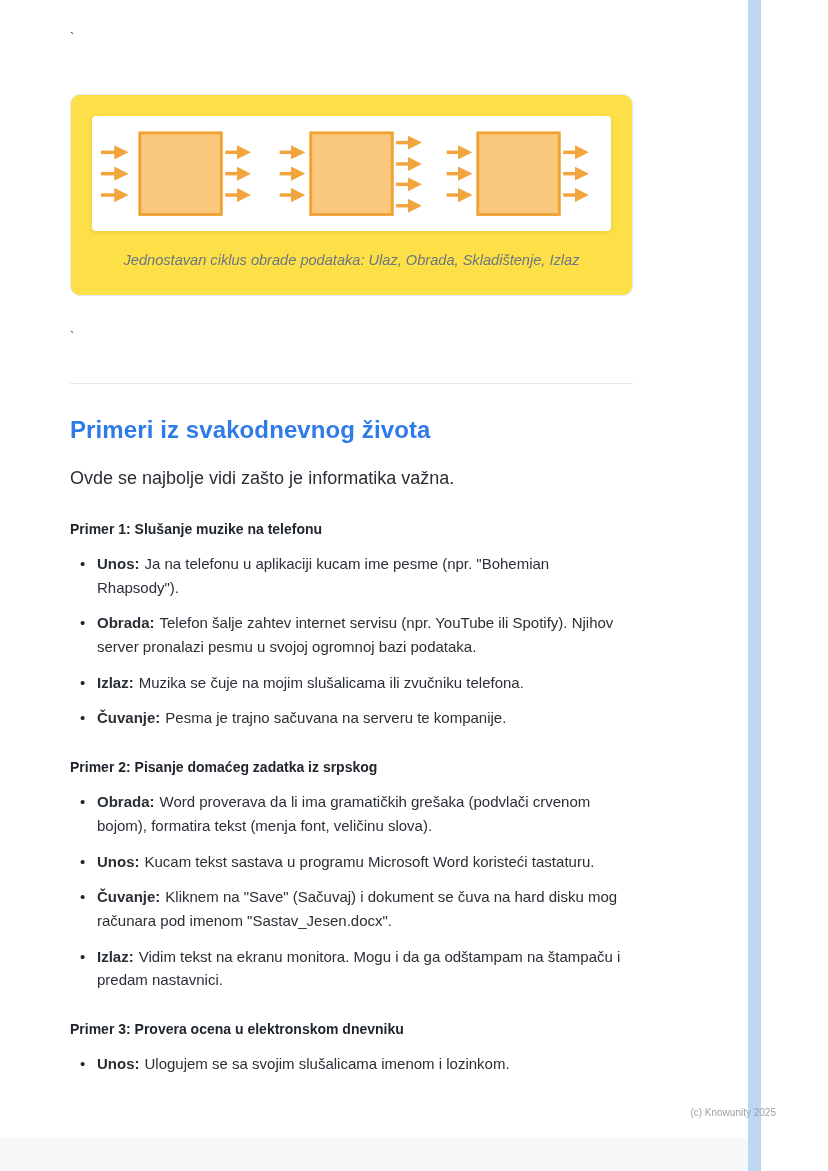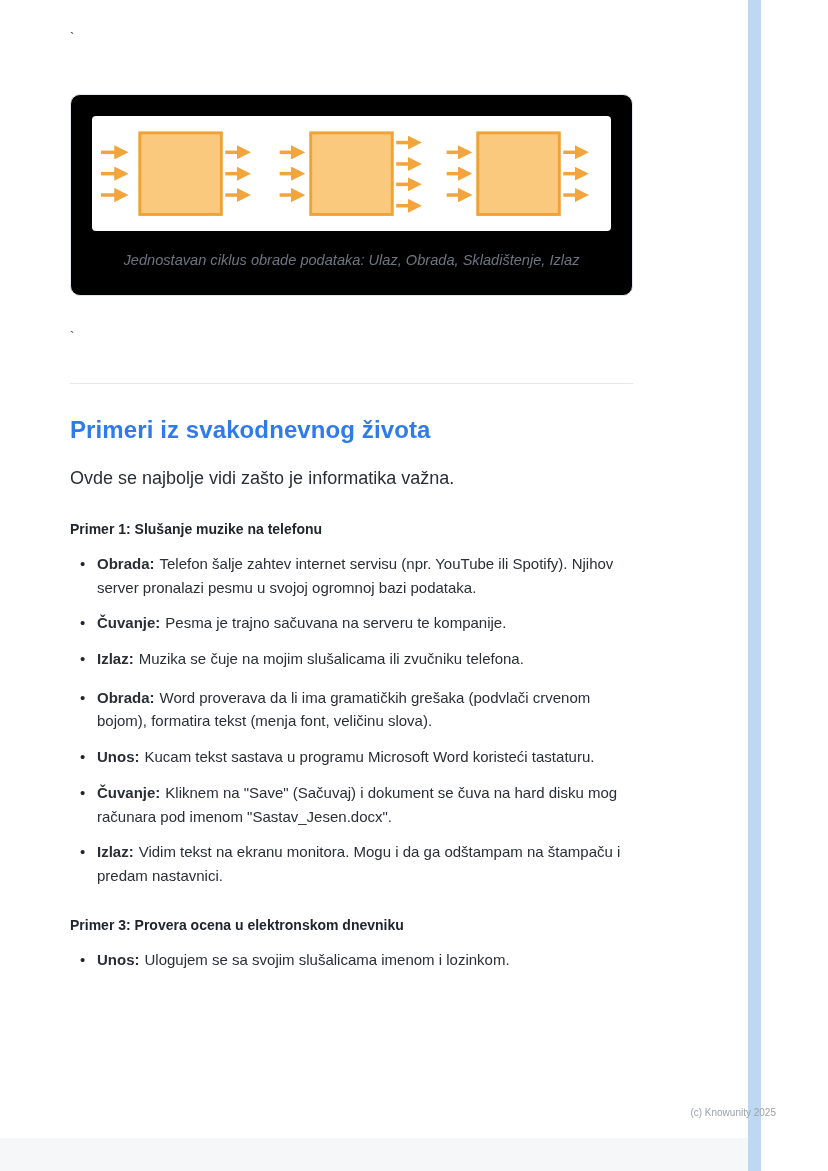--- a/index.html
+++ b/index.html
@@ -23,21 +23,21 @@
     position:absolute; left:70px; top:0; width:563px; z-index:2;
   }
   .tick { display:block; font-size:13px; color:#3c4450; line-height:1; }
   .tick-top { margin-top:31px; }
   .tick-bottom { margin-top:34px; }
 
   .figure-card {
     margin-top:50px;
     border:1px solid #e3e8ee;
     border-radius:10px;
-    background:#000000;
+    background:#fde047;
     padding:21px 21px 24px;
     box-sizing:border-box;
   }
   .diagram-panel {
     background:#ffffff;
     border-radius:4px;
     box-shadow:0 1px 4px rgba(20,30,50,0.12);
     padding:13px 7px;
   }
   .diagram-panel svg { display:block; width:100%; height:auto; }
@@ -150,30 +150,34 @@
 
   <hr class="divider">
 
   <h1 class="section-title">Primeri iz svakodnevnog života</h1>
 
   <p class="intro">Ovde se najbolje vidi zašto je informatika važna.</p>
 
   <h2 class="example-heading">Primer 1: Slušanje muzike na telefonu</h2>
   <ul class="bullets">
     <li class="bullet">
+      <span class="b-label">Unos:</span><span class="b-text">Ja na telefonu u aplikaciji kucam ime pesme (npr. "Bohemian Rhapsody").</span>
+    </li>
+    <li class="bullet">
       <span class="b-label">Obrada:</span><span class="b-text">Telefon šalje zahtev internet servisu (npr. YouTube ili Spotify). Njihov server pronalazi pesmu u svojoj ogromnoj bazi podataka.</span>
     </li>
     <li class="bullet">
+      <span class="b-label">Izlaz:</span><span class="b-text">Muzika se čuje na mojim slušalicama ili zvučniku telefona.</span>
+    </li>
+    <li class="bullet">
       <span class="b-label">Čuvanje:</span><span class="b-text">Pesma je trajno sačuvana na serveru te kompanije.</span>
     </li>
-    <li class="bullet">
-      <span class="b-label">Izlaz:</span><span class="b-text">Muzika se čuje na mojim slušalicama ili zvučniku telefona.</span>
-    </li>
   </ul>
 
+  <h2 class="example-heading">Primer 2: Pisanje domaćeg zadatka iz srpskog</h2>
   <ul class="bullets">
     <li class="bullet">
       <span class="b-label">Obrada:</span><span class="b-text">Word proverava da li ima gramatičkih grešaka (podvlači crvenom bojom), formatira tekst (menja font, veličinu slova).</span>
     </li>
     <li class="bullet">
       <span class="b-label">Unos:</span><span class="b-text">Kucam tekst sastava u programu Microsoft Word koristeći tastaturu.</span>
     </li>
     <li class="bullet">
       <span class="b-label">Čuvanje:</span><span class="b-text">Kliknem na "Save" (Sačuvaj) i dokument se čuva na hard disku mog računara pod imenom "Sastav_Jesen.docx".</span>
     </li>

